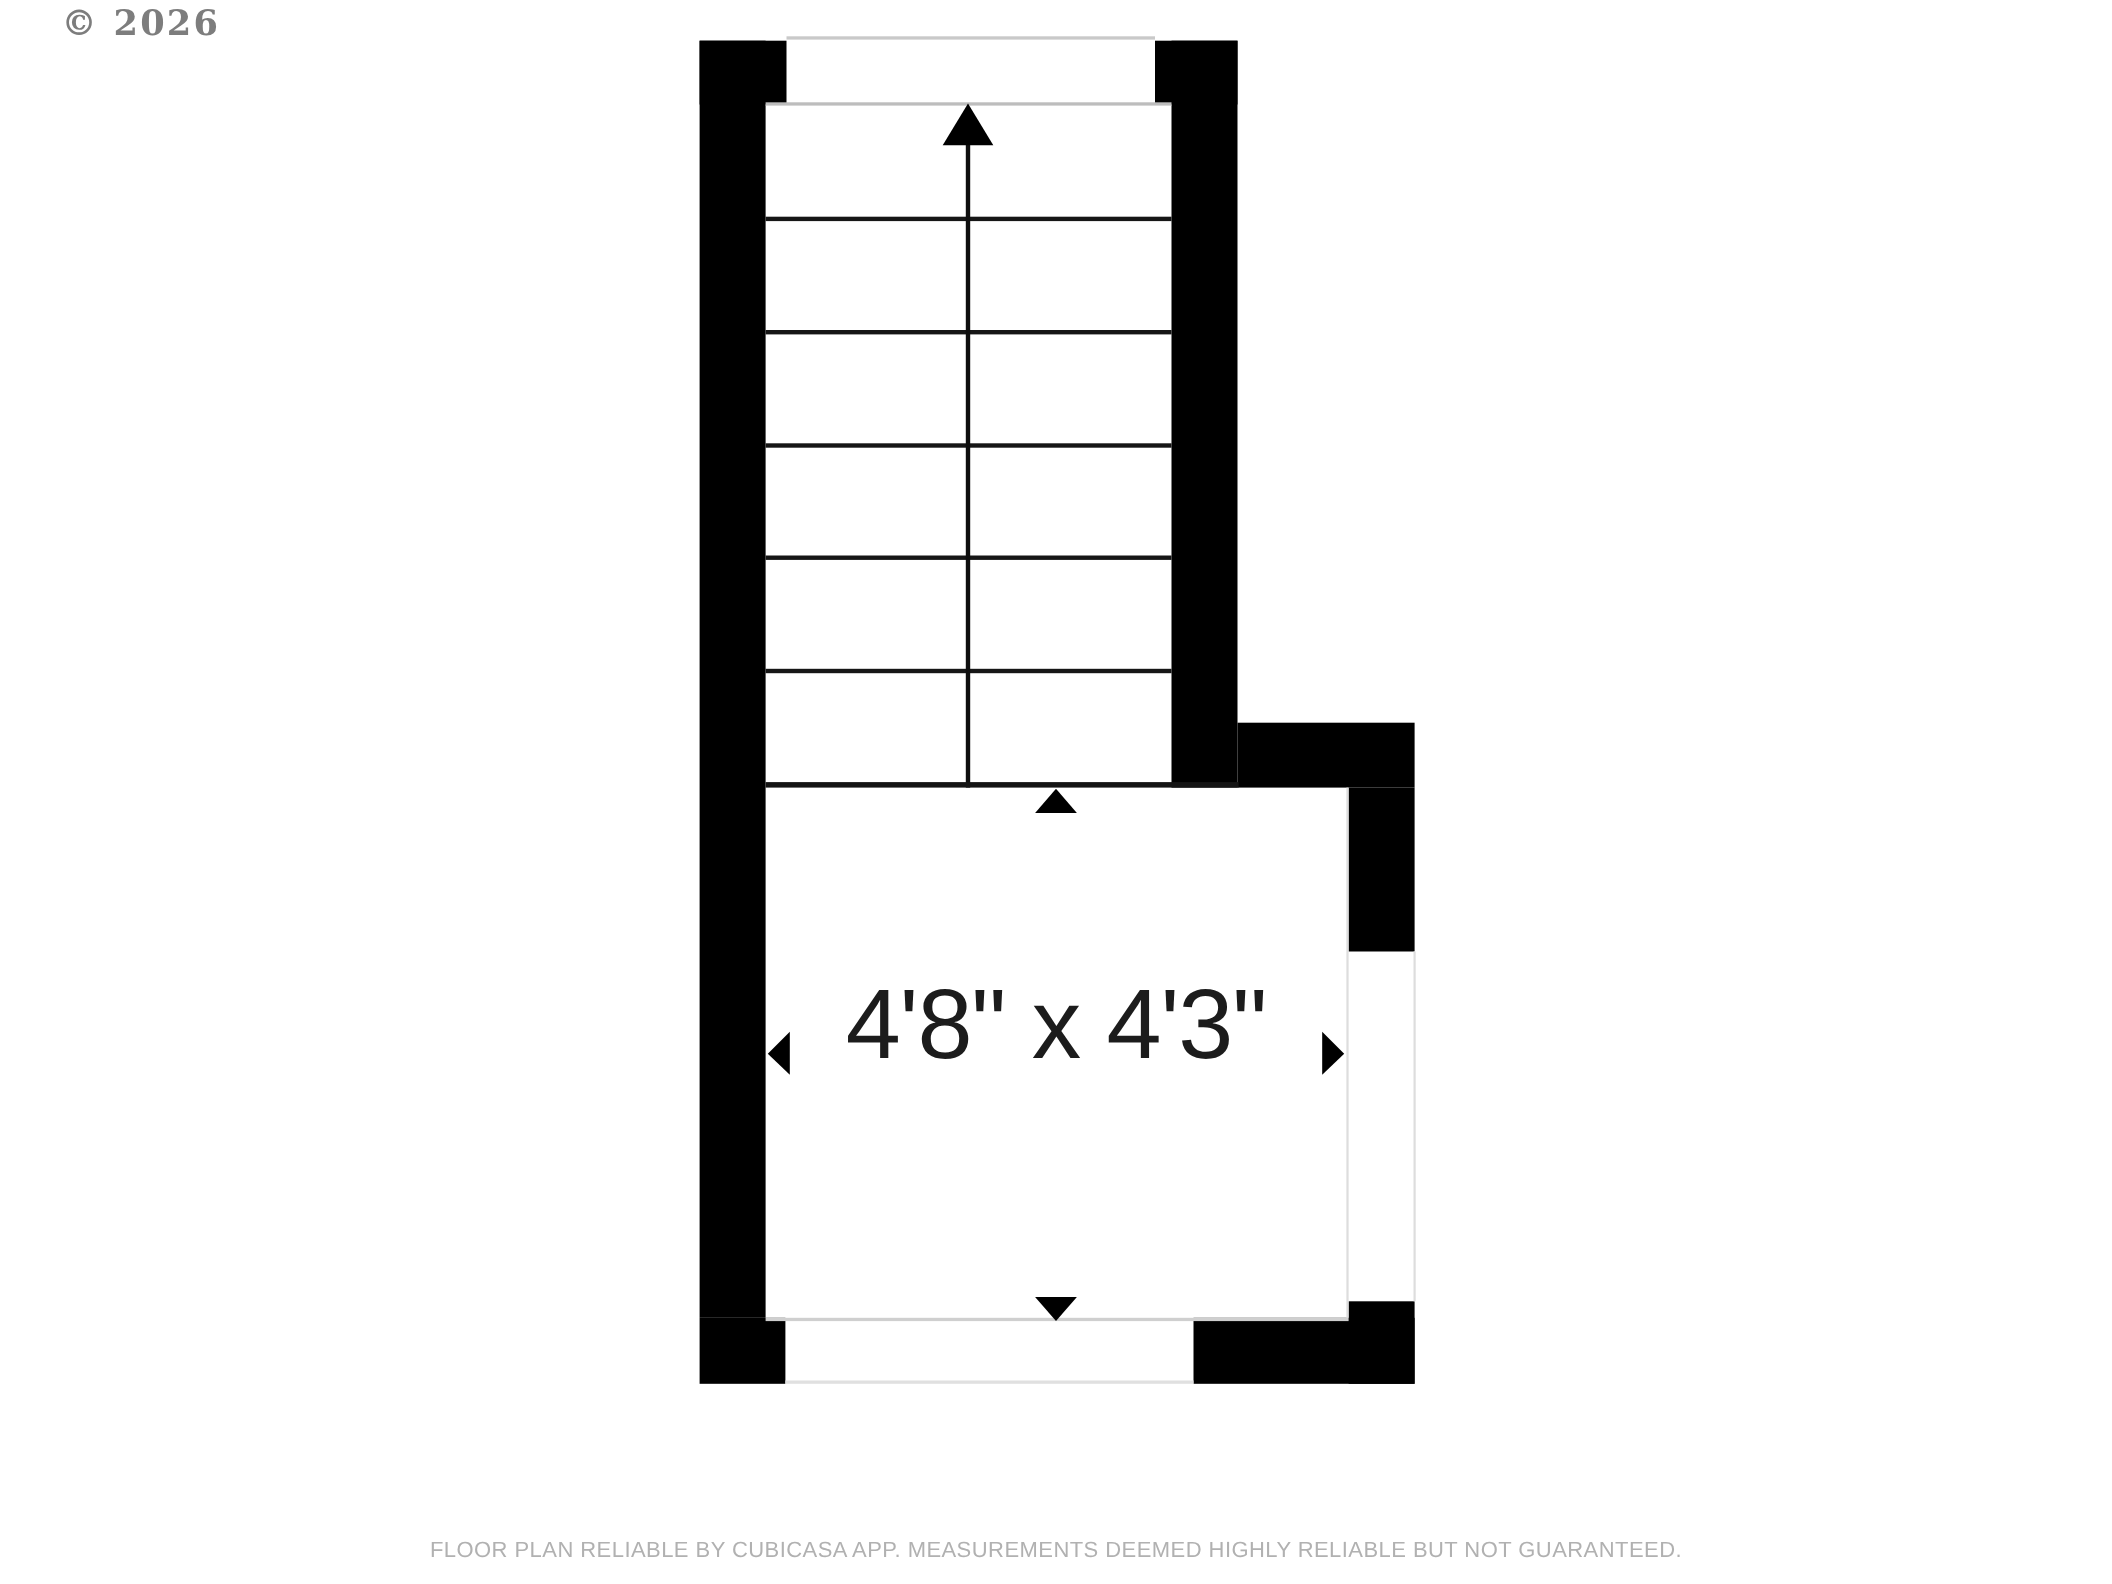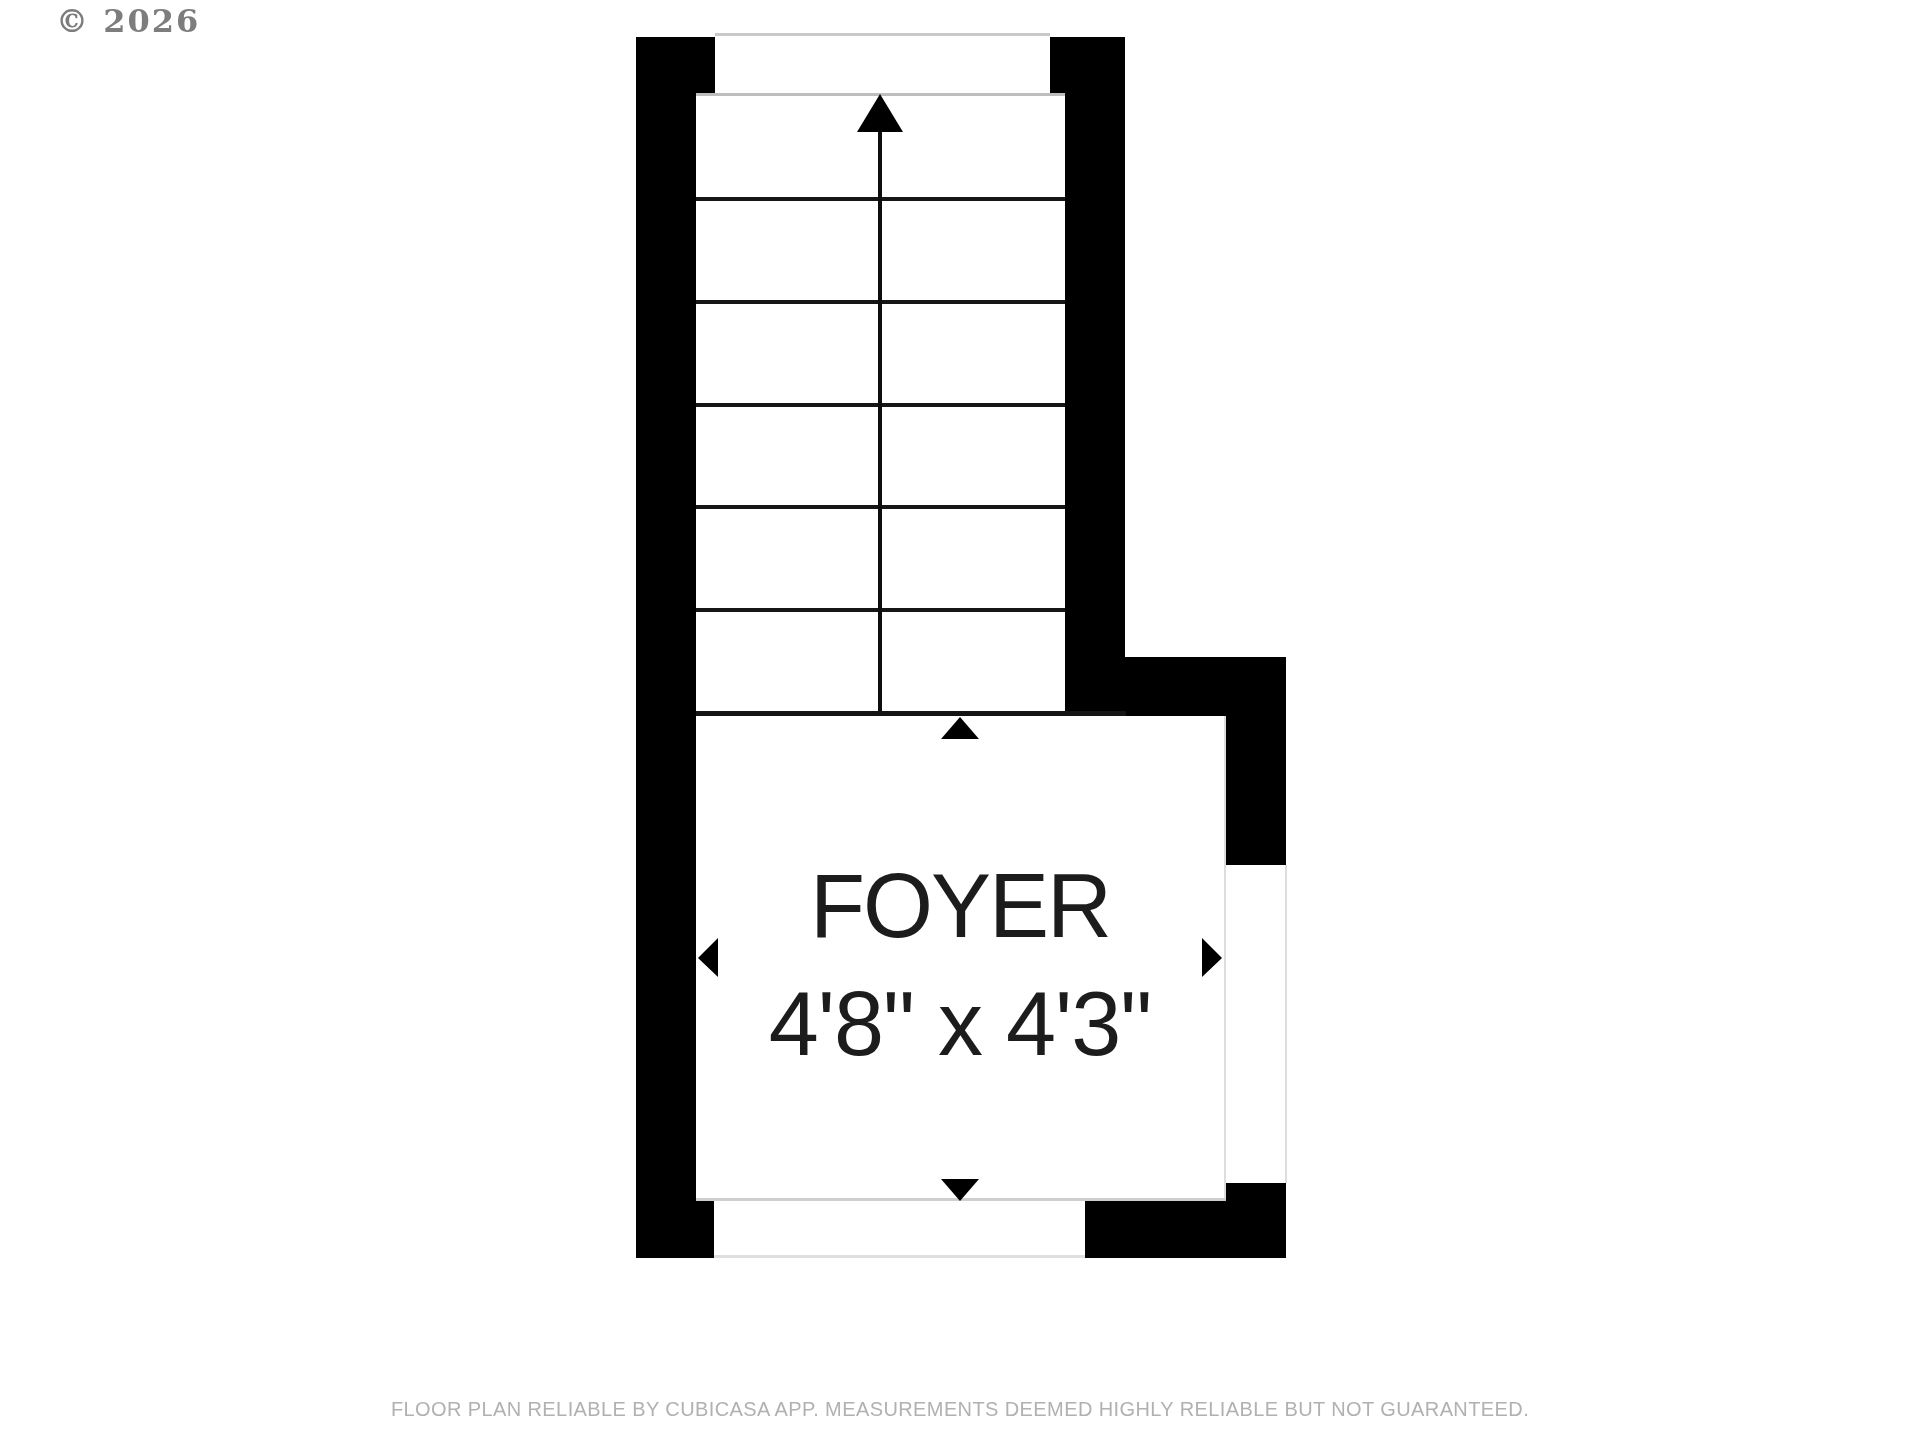--- a/index.html
+++ b/index.html
@@ -81,19 +81,18 @@
   <div id="bottom-opening-line" class="abs"></div>
   <div id="foyer-right-line" class="abs"></div>
   <div id="door-outer-line" class="abs"></div>
 
   <div id="tri-up" class="tri"></div>
   <div id="tri-down" class="tri"></div>
   <div id="tri-left" class="tri"></div>
   <div id="tri-right" class="tri"></div>
 
   <div id="room-label" class="abs">
-    <div id="room-name">FOYER</div>
     <div id="room-dims">4'8" x 4'3"</div>
   </div>
 
   <div id="footer-disclaimer" class="abs">FLOOR PLAN RELIABLE BY CUBICASA APP. MEASUREMENTS DEEMED HIGHLY RELIABLE BUT NOT GUARANTEED.</div>
 
 </div>
 
 </body></html>

